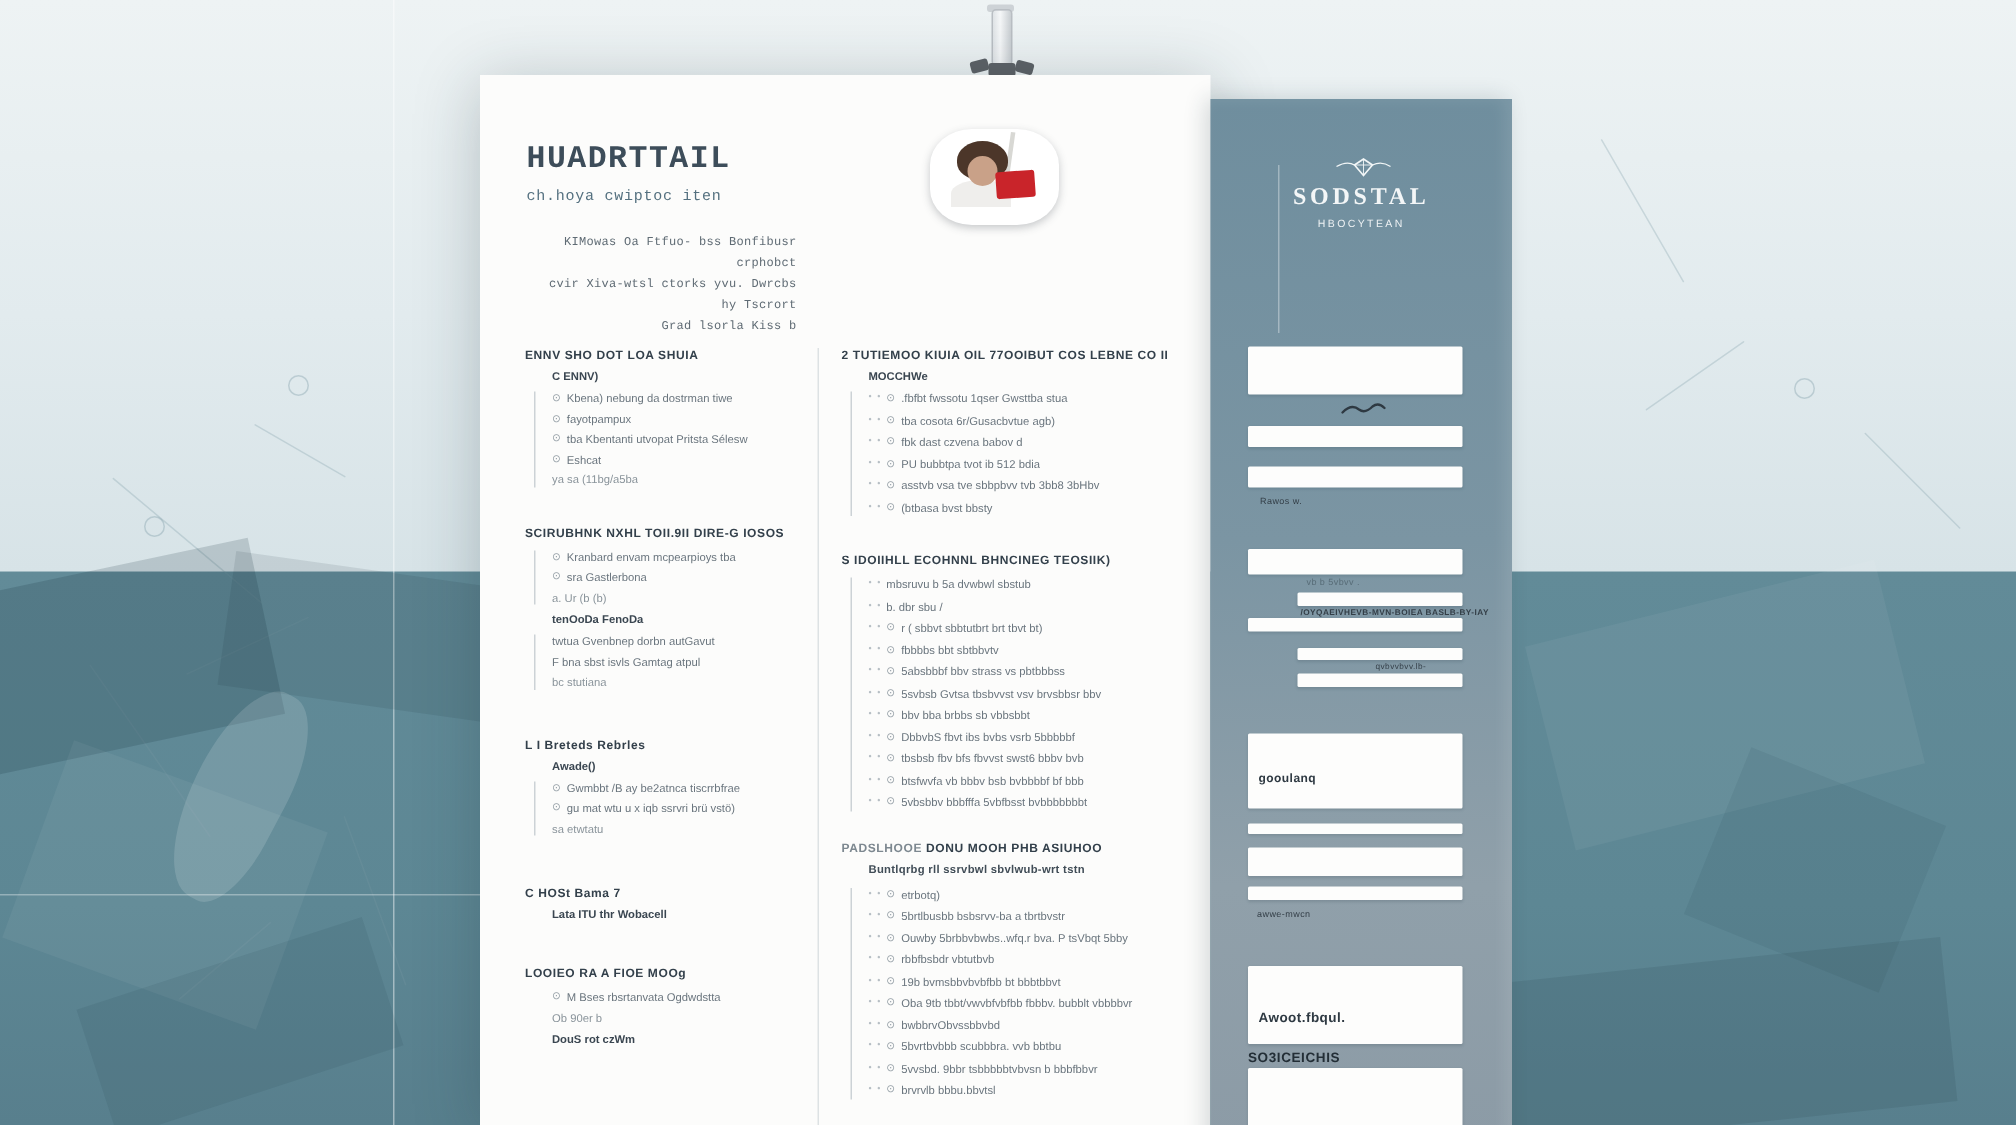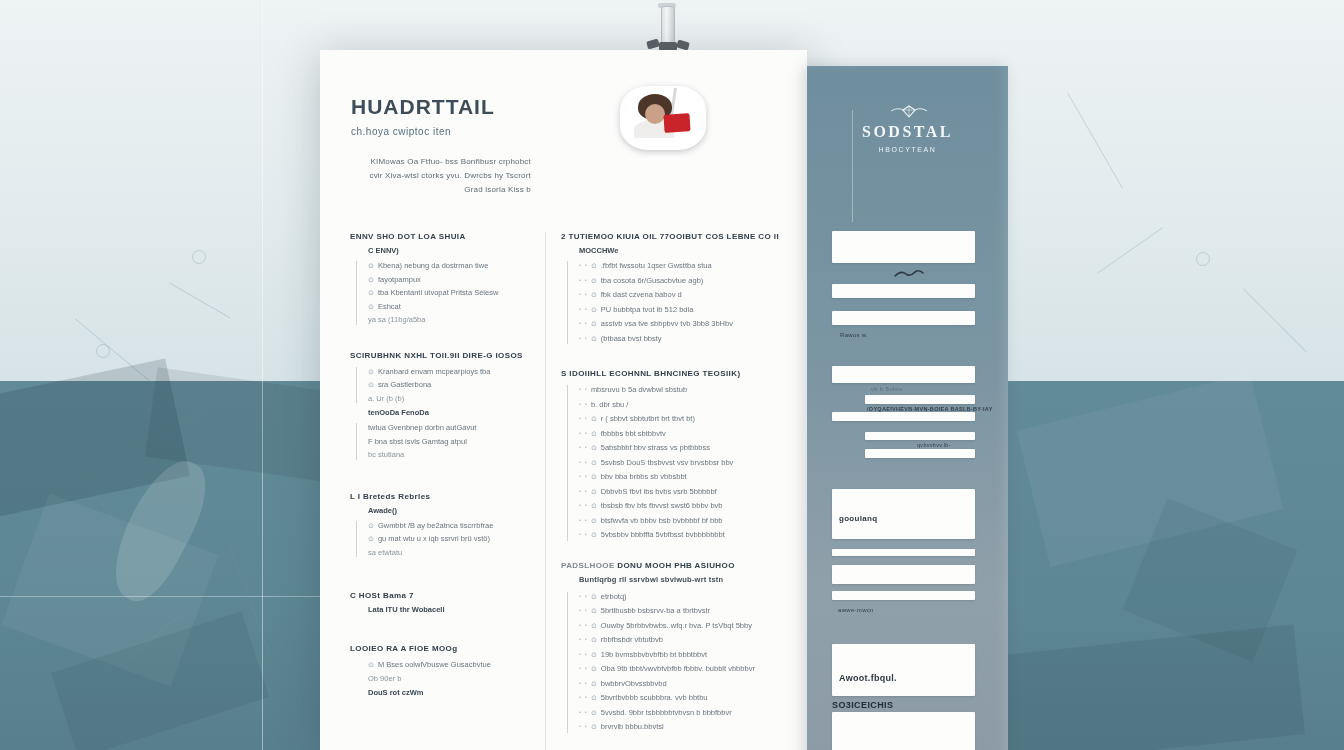--- a/index.html
+++ b/index.html
@@ -19,21 +19,21 @@
   .gridline-h{position:absolute;height:1px;background:rgba(255,255,255,.35);}
   .poly{position:absolute;}
   
   .stand{position:absolute;left:645px;top:0;width:48px;height:52px;}
   .stand .post{position:absolute;left:16px;top:6px;width:12px;height:36px;background:linear-gradient(90deg,#dfe3e6,#f5f7f8 40%,#c9ced2);border:1px solid #b9bec3;border-radius:3px;}
   .stand .cap{position:absolute;left:13px;top:3px;width:18px;height:5px;background:#cdd2d6;border-radius:2px;}
   .stand .foot{position:absolute;background:#5d6267;border-radius:2px;}
   
   .page{position:absolute;left:320px;top:50px;width:487px;height:700px;background:#fcfcfb;
     box-shadow:0 6px 40px rgba(30,50,60,.25);}
-  .page-header{position:relative;height:182px;}
+  .page-header{position:relative;height:182px;font-family:Liberation Mono, monospace;}
   .doc-title{position:absolute;left:31px;top:45px;font-size:21px;font-weight:bold;
     letter-spacing:1px;color:#3d4d5a;}
   .doc-subtitle{position:absolute;left:31px;top:76px;font-size:10px;color:#54707f;letter-spacing:.5px;}
   .intro{font-size:8px;line-height:14px;color:#5f6b74;letter-spacing:.2px;}
   .intro-left{position:absolute;left:31px;top:105px;width:180px;text-align:right;}
   .intro-right{position:absolute;left:238px;top:103px;width:242px;text-align:center;}
   
   .photo{position:absolute;left:300px;top:36px;width:86px;height:64px;background:#fff;
     border-radius:28px/24px;box-shadow:0 2px 6px rgba(60,70,80,.28);overflow:hidden;}
   .photo .hair{position:absolute;left:18px;top:8px;width:34px;height:26px;background:#4c3629;border-radius:50% 50% 45% 45%;}
@@ -215,21 +215,21 @@
       <div class="sec" style="margin-top:32px;">
         <div class="sec-h">C HOSt Bama 7</div>
         <div class="sub-h">Lata ITU thr Wobacell</div>
       </div>
 
       <div class="sec" style="margin-top:30px;">
         <div class="sec-h">LOOIEO RA A FIOE MOOg</div>
         <div class="items">
           <div class="li">
               <span class="mk">⊙</span>
-              <span>M Bses oolwlVbuswe Gusacbvtue</span>
+              <span>M Bses rbsrtanvata Ogdwdstta</span>
             </div>
           <div class="li plain">
               <span>Ob 90er b</span>
             </div>
         </div>
         <div class="sub-h">DouS rot czWm</div>
       </div>
     </div>
 
     <div class="col-div"></div>
@@ -295,21 +295,21 @@
               <span>fbbbbs bbt sbtbbvtv</span>
             </div>
           <div class="li">
               <span class="dots">• •</span>
               <span class="mk">⊙</span>
               <span>5absbbbf bbv strass vs pbtbbbss</span>
             </div>
           <div class="li">
               <span class="dots">• •</span>
               <span class="mk">⊙</span>
-              <span>5svbsb DouS tbsbvvst vsv brvsbbsr bbv</span>
+              <span>5svbsb Gvtsa tbsbvvst vsv brvsbbsr bbv</span>
             </div>
           <div class="li">
               <span class="dots">• •</span>
               <span class="mk">⊙</span>
               <span>bbv bba brbbs sb vbbsbbt</span>
             </div>
           <div class="li">
               <span class="dots">• •</span>
               <span class="mk">⊙</span>
               <span>DbbvbS fbvt ibs bvbs vsrb 5bbbbbf</span>

